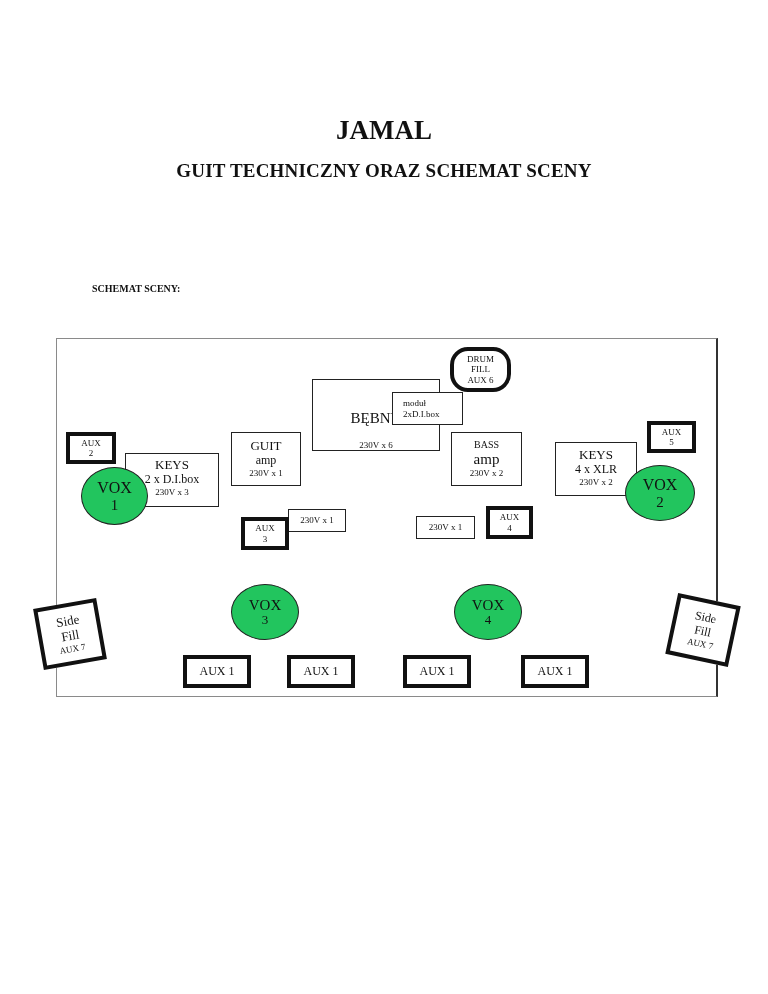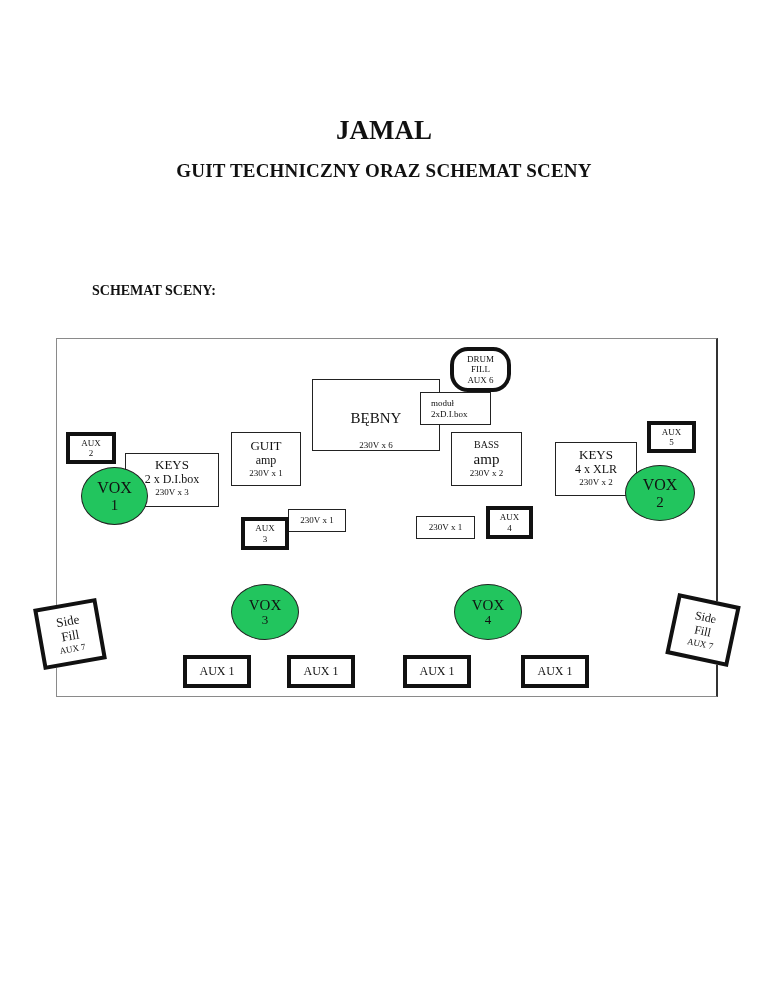--- a/index.html
+++ b/index.html
@@ -1,21 +1,21 @@
 <!DOCTYPE html>
 <html><head>
   <meta charset="utf-8">
   <style>
     html, body { margin: 0; padding: 0; background: #ffffff; }
     body { width: 768px; height: 994px; position: relative; overflow: hidden;
            font-family: "Liberation Serif", "DejaVu Serif", serif; color: #111; }
     .abs { position: absolute; }
     .title { left: 0; width: 768px; top: 115px; text-align: center; font-size: 27px; font-weight: bold; }
     .subtitle { left: 0; width: 768px; top: 160px; text-align: center; font-size: 19px; font-weight: bold; letter-spacing: 0.2px; }
-    .section { left: 92px; top: 283px; font-size: 14px; font-weight: bold; }
+    .section { left: 92px; top: 283px; font-size: 10px; font-weight: bold; }
     .stage { left: 56px; top: 338px; width: 662px; height: 359px; border: 1px solid #8a8a8a; border-right: 2px solid #333; box-sizing: border-box; }
     .box { position: absolute; background: #fff; border: 1.5px solid #222; box-sizing: border-box;
            display: flex; flex-direction: column; align-items: center; justify-content: center; text-align: center; line-height: 1.15; }
     .thick { border-width: 4px; border-color: #111; }
     .ell { position: absolute; background: #22c55e; border: 1.5px solid #222; border-radius: 50%; box-sizing: border-box;
            display: flex; flex-direction: column; align-items: center; justify-content: center; text-align: center; line-height: 1.1; }
     .s9 { font-size: 9px; }
     .s10 { font-size: 10px; }
     .s12 { font-size: 12px; }
     .s13 { font-size: 13px; }
@@ -28,21 +28,21 @@
 <div class="abs title">JAMAL</div>
 <div class="abs subtitle">GUIT TECHNICZNY ORAZ SCHEMAT SCENY</div>
 <div class="abs section">SCHEMAT SCENY:</div>
 
 <div class="abs stage"></div>
 
 <div class="box" style="left:312px;top:379px;width:128px;height:72px;justify-content:flex-end;">
   <span class="s15">BĘBNY</span>
   <span class="s9" style="margin-top:12px;">230V x 6</span>
 </div>
-<div class="box" style="left:420px;top:392px;width:71px;height:33px;align-items:flex-start;padding-left:10px;">
+<div class="box" style="left:392px;top:392px;width:71px;height:33px;align-items:flex-start;padding-left:10px;">
   <span class="s9">moduł</span>
   <span class="s9">2xD.I.box</span>
 </div>
 <div class="box thick" style="left:450px;top:347px;width:61px;height:45px;border-radius:18px;">
   <span class="s9">DRUM</span>
   <span class="s9">FILL</span>
   <span class="s9">AUX 6</span>
 </div>
 
 <div class="box thick" style="left:66px;top:432px;width:50px;height:32px;">

